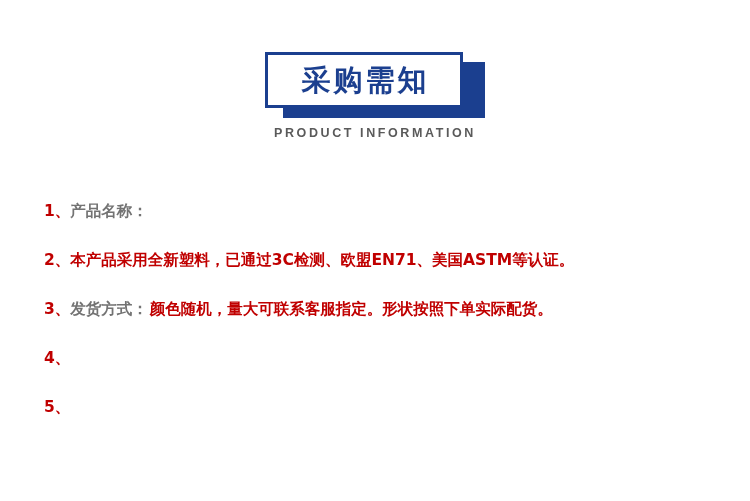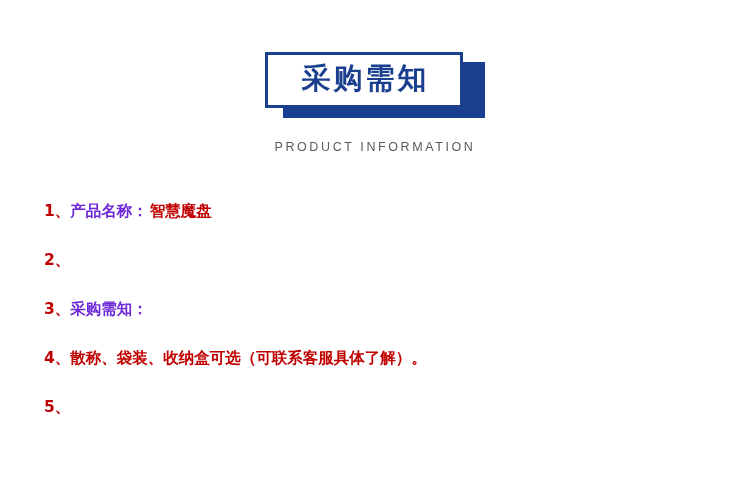--- a/index.html
+++ b/index.html
@@ -48,33 +48,33 @@
     top: 0;
     width: 192px;
     height: 50px;
     border: 3px solid #1b3f8f;
     background: #ffffff;
     display: flex;
     align-items: center;
     justify-content: center;
   }
   .title-text {
-    font-family: Liberation Mono, monospace;
+    font-family: Liberation Serif, serif;
     font-size: 29px;
     font-weight: bold;
     color: #1b3f8f;
     letter-spacing: 3px;
     line-height: 1;
     padding-left: 3px;
   }
   .subtitle {
-    margin-top: 18px;
+    margin-top: 4px;
     font-family: "Liberation Sans", sans-serif;
     font-size: 12.5px;
-    font-weight: normal;
+    font-weight: bold;
     color: #5a5a5a;
     letter-spacing: 2.6px;
   }
 
   
   .content {
     position: absolute;
     top: 198px;
     left: 44px;
     width: 680px;
@@ -88,21 +88,21 @@
     line-height: 26px;
   }
   .item-index {
     flex: 0 0 auto;
     color: #c00000;
     font-weight: bold;
     white-space: nowrap;
   }
   .item-label {
     flex: 0 0 auto;
-    color: #6d28d9;
+    color: #737373;
     font-weight: bold;
     white-space: nowrap;
     padding-right: 2px;
   }
   .item-value {
     flex: 1 1 auto;
     color: #c00000;
     font-weight: bold;
   }
 </style>
@@ -119,35 +119,35 @@
       </div>
     </div>
     <div class="subtitle">PRODUCT INFORMATION</div>
   </div>
 
   <div class="content">
 
     <div class="item">
       <span class="item-index">1、</span>
       <span class="item-label">产品名称：</span>
-      <span class="item-value">智慧魔盘</span>
     </div>
 
     <div class="item">
       <span class="item-index">2、</span>
+      <span class="item-value">本产品采用全新塑料，已通过3C检测、欧盟EN71、美国ASTM等认证。</span>
     </div>
 
     <div class="item">
       <span class="item-index">3、</span>
-      <span class="item-label">采购需知：</span>
+      <span class="item-label">发货方式：</span>
+      <span class="item-value">颜色随机，量大可联系客服指定。形状按照下单实际配货。</span>
     </div>
 
     <div class="item">
       <span class="item-index">4、</span>
-      <span class="item-value">散称、袋装、收纳盒可选（可联系客服具体了解）。</span>
     </div>
 
     <div class="item">
       <span class="item-index">5、</span>
     </div>
 
   </div>
 </div>
 
 </body></html>

